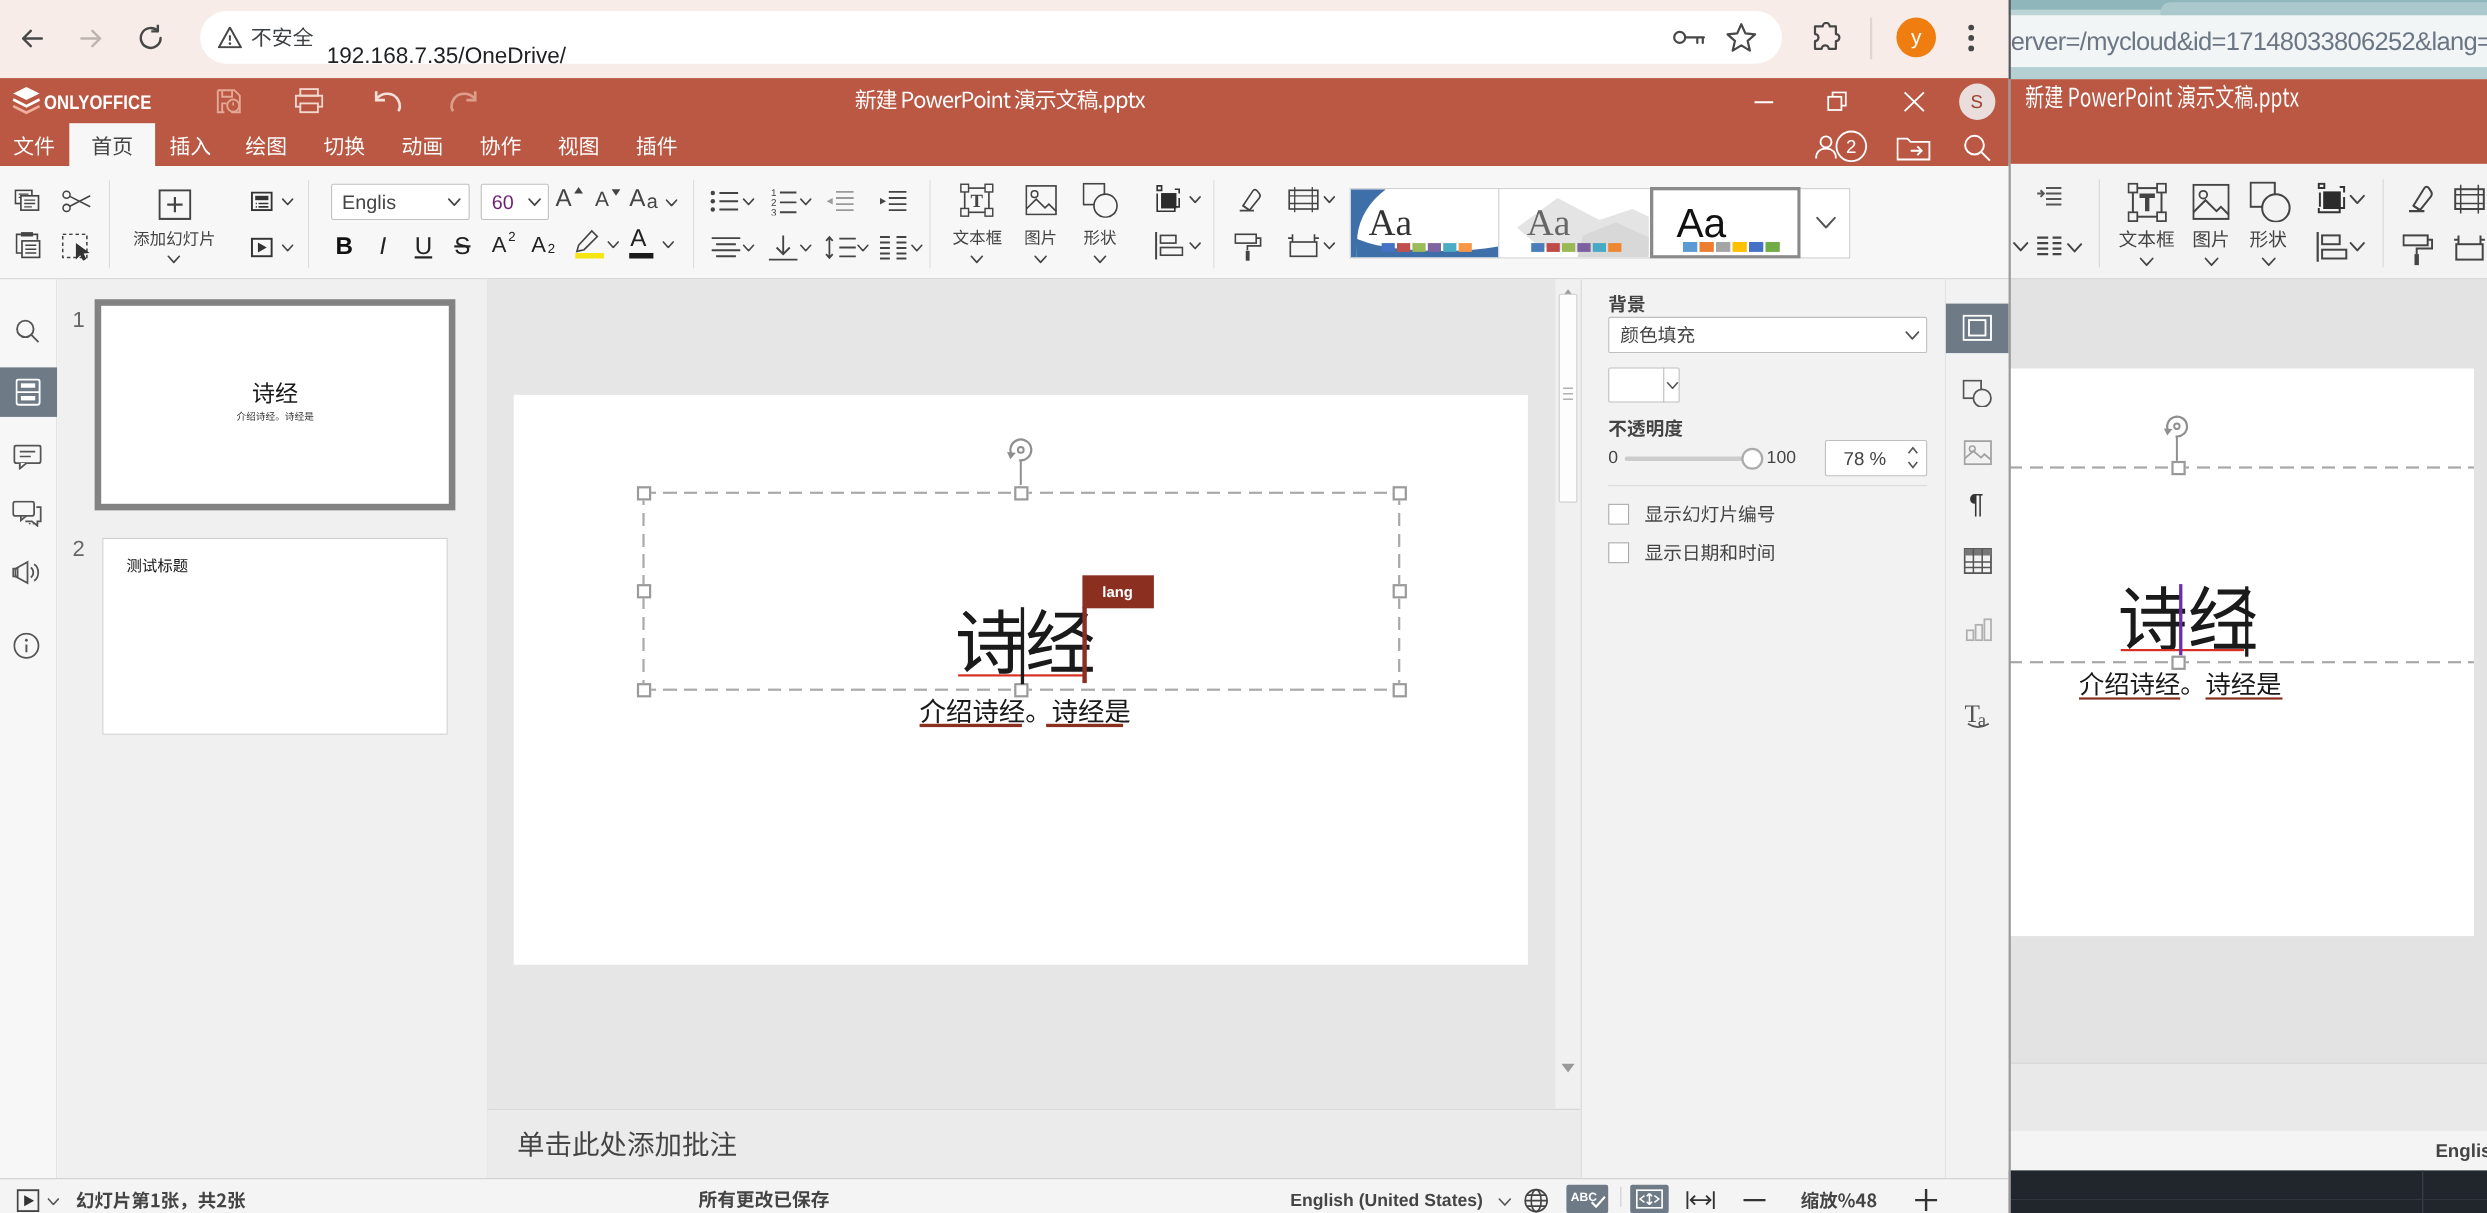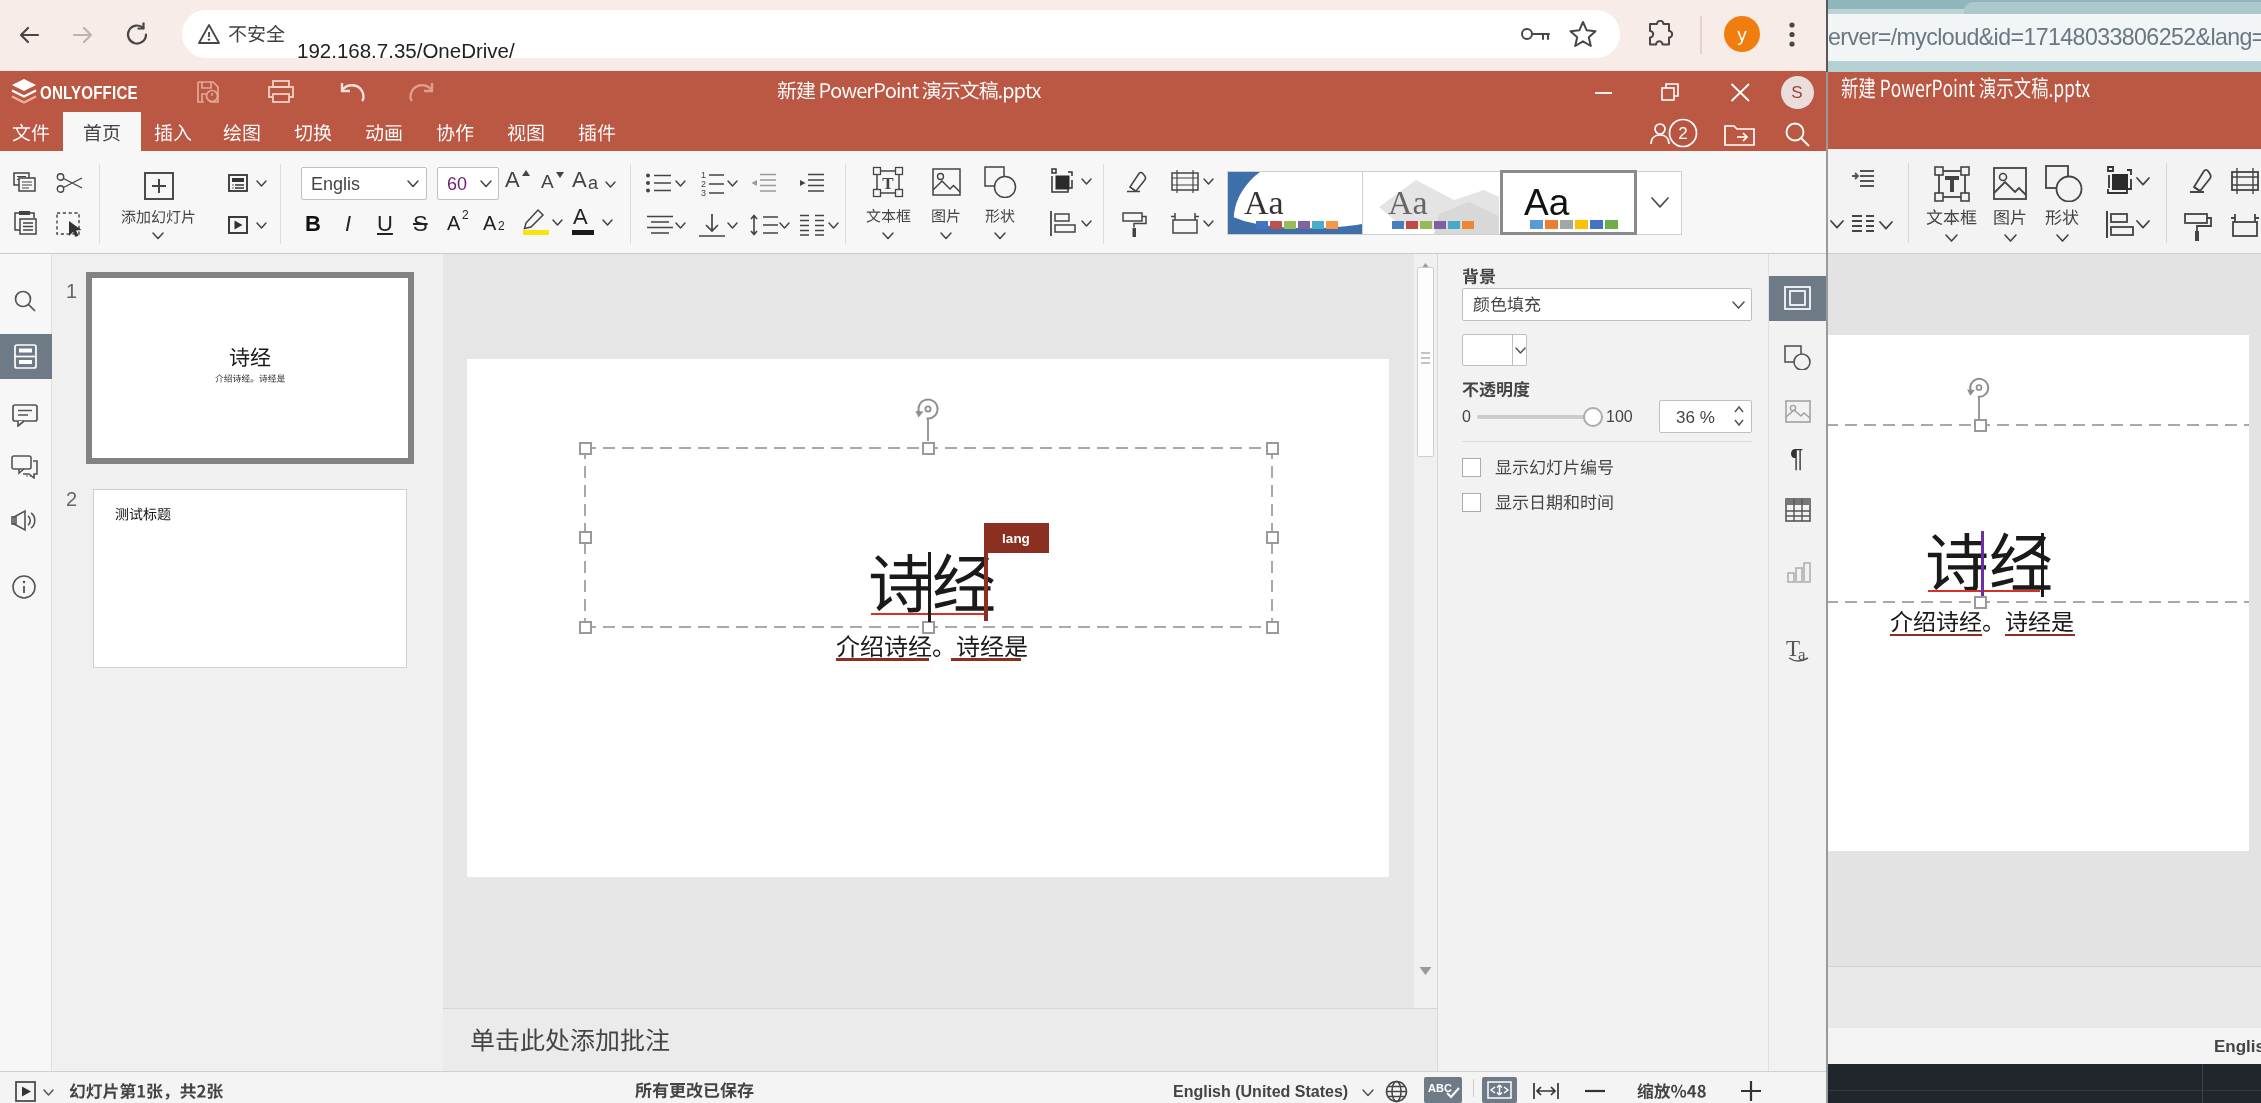--- a/index.html
+++ b/index.html
@@ -627,21 +627,21 @@
     <path d="M2 2 L6.5 6.95 L11 2" stroke="#555" stroke-width="1.5" stroke-linecap="round" stroke-linejoin="round"></path>
   </svg>
 <svg style="position:absolute;left:1462.0px;top:377.3px;overflow:visible" width="68" height="25">
     <path transform="translate(0,18.7) scale(1.0,1)" d="M1.1 -13.3V-11.2H7.9C6.3 -8.6 3.7 -6 0.6 -4.5C1 -4 1.6 -3.2 2 -2.7C4 -3.7 5.8 -5.2 7.4 -6.9V1.5H9.6V-7.4C11.5 -6 13.8 -4 14.8 -2.7L16.6 -4.3C15.3 -5.6 12.7 -7.6 10.9 -8.9L9.6 -7.9V-9.6C10 -10.1 10.3 -10.7 10.6 -11.2H15.9V-13.3Z M17.7 -12.8C18.7 -12 19.8 -10.8 20.3 -10L22 -11.3C21.4 -12.1 20.3 -13.2 19.3 -14ZM21.6 -7.9H17.8V-6H19.7V-1.6C19 -1.3 18.2 -0.7 17.5 -0.1L18.9 1.7C19.8 0.6 20.8 -0.4 21.4 -0.4C21.8 -0.4 22.3 0.1 23 0.6C24.1 1.2 25.5 1.4 27.5 1.4C29.2 1.4 31.7 1.3 33 1.2C33 0.7 33.3 -0.3 33.5 -0.9C31.9 -0.6 29.2 -0.5 27.5 -0.5C25.9 -0.5 24.5 -0.6 23.4 -1.1C26 -2 26.8 -3.4 27.1 -5.5H28.3C28.2 -5.1 28.1 -4.6 28 -4.3H31C30.9 -3.5 30.8 -3.1 30.6 -2.9C30.5 -2.8 30.3 -2.8 30 -2.8C29.8 -2.8 29.1 -2.8 28.4 -2.8C28.6 -2.4 28.8 -1.8 28.8 -1.3C29.7 -1.3 30.5 -1.3 30.9 -1.3C31.4 -1.4 31.8 -1.5 32.1 -1.8C32.5 -2.2 32.7 -3.1 32.9 -5C32.9 -5.3 32.9 -5.7 32.9 -5.7H30.1L30.4 -7H24.3C25.2 -7.5 26.1 -8.1 26.9 -8.8V-7.3H28.8V-8.9C29.8 -7.9 31.1 -7.1 32.5 -6.6C32.7 -7.1 33.3 -7.7 33.7 -8.1C32.2 -8.4 30.8 -9.1 29.8 -9.9H33.3V-11.4H28.8V-12.4C30.2 -12.5 31.5 -12.7 32.6 -12.9L31.3 -14.2C29.3 -13.8 25.9 -13.6 22.9 -13.5C23.1 -13.1 23.3 -12.5 23.3 -12.1C24.4 -12.1 25.7 -12.2 26.9 -12.2V-11.4H22.4V-9.9H25.8C24.7 -9 23.2 -8.3 21.8 -7.9C22.2 -7.5 22.7 -6.9 23 -6.4L23.6 -6.7V-5.5H25.3C25 -4.1 24.4 -3.1 22.2 -2.6C22.6 -2.3 23 -1.7 23.2 -1.3C22.5 -1.7 22.1 -2.1 21.6 -2.2Z M39.3 -7.4V-4.9H37.1V-7.4ZM39.3 -9.3H37.1V-11.7H39.3ZM35.2 -13.5V-1.6H37.1V-3.1H41.1V-13.5ZM48 -11.9V-9.7H44.3V-11.9ZM42.3 -13.8V-7.6C42.3 -5 42.1 -1.8 39.2 0.3C39.6 0.5 40.4 1.3 40.7 1.6C42.6 0.2 43.6 -1.8 44 -3.8H48V-0.8C48 -0.5 47.9 -0.4 47.6 -0.4C47.3 -0.4 46.2 -0.4 45.3 -0.5C45.6 0.1 46 1 46 1.5C47.5 1.5 48.5 1.5 49.1 1.1C49.8 0.8 50 0.3 50 -0.8V-13.8ZM48 -7.9V-5.7H44.2C44.3 -6.3 44.3 -7 44.3 -7.6V-7.9Z M57.6 -10.7V-9.6H55.3V-8H57.6V-5.3H64.6V-8H67.1V-9.6H64.6V-10.7H62.6V-9.6H59.5V-10.7ZM62.6 -8V-6.8H59.5V-8ZM63.1 -3C62.5 -2.5 61.8 -2 60.9 -1.6C60 -2 59.2 -2.5 58.6 -3ZM55.4 -4.6V-3H57.2L56.5 -2.8C57.1 -2 57.8 -1.4 58.6 -0.9C57.3 -0.6 56 -0.4 54.6 -0.3C54.9 0.2 55.2 0.9 55.4 1.4C57.3 1.2 59.2 0.8 60.8 0.3C62.4 0.9 64.2 1.3 66.3 1.5C66.6 1 67.1 0.2 67.5 -0.3C66 -0.4 64.5 -0.6 63.2 -0.9C64.5 -1.7 65.5 -2.7 66.2 -4L65 -4.7L64.6 -4.6ZM58.9 -14.1C59 -13.8 59.2 -13.4 59.3 -13H52.9V-8.4C52.9 -5.8 52.8 -2 51.4 0.6C51.9 0.8 52.9 1.2 53.3 1.5C54.7 -1.3 54.9 -5.6 54.9 -8.4V-11.1H67.2V-13H61.6C61.4 -13.5 61.2 -14.1 60.9 -14.6Z" fill="#444"></path>
   </svg>
 <div style="position:absolute;left:1462px;top:409px;font-family:'Liberation Sans',sans-serif;font-size:16px;font-weight:400;color:#444;white-space:nowrap;line-height:1;">0</div>
 <div style="position:absolute;left:1477px;top:415px;width:126px;height:4px;background:#cccccc;border-radius:2px;"></div>
 <div style="position:absolute;left:1583px;top:407px;width:20px;height:20px;background:#fff;border:2px solid #ababab;border-radius:50%;"></div>
 <div style="position:absolute;left:1606px;top:409px;font-family:'Liberation Sans',sans-serif;font-size:16px;font-weight:400;color:#444;white-space:nowrap;line-height:1;">100</div>
 <div style="position:absolute;left:1659px;top:400px;width:93px;height:33px;background:#fff;border:1px solid #bfbfbf;border-radius:2px;"></div>
-<div style="position:absolute;left:1676px;top:409px;font-family:'Liberation Sans',sans-serif;font-size:17px;font-weight:400;color:#444;white-space:nowrap;line-height:1;">36 %</div>
+<div style="position:absolute;left:1676px;top:409px;font-family:'Liberation Sans',sans-serif;font-size:17px;font-weight:400;color:#444;white-space:nowrap;line-height:1;">78 %</div>
 <svg style="position:absolute;left:1732px;top:404px;" width="14" height="24" viewBox="0 0 14 24" fill="none">
     <path d="M3 8 L7 3 L11 8" stroke="#555" stroke-width="1.5" fill="none"></path>
     <path d="M3 16 L7 21 L11 16" stroke="#555" stroke-width="1.5" fill="none"></path>
   </svg>
 <div style="position:absolute;left:1462px;top:441px;width:290px;height:1px;background:#dadada;"></div>
 <div style="position:absolute;left:1462px;top:458px;width:19px;height:19px;background:#fff;border:1px solid #ababab;"></div>
 <svg style="position:absolute;left:1495.0px;top:455.3px;overflow:visible" width="119" height="25">
     <path transform="translate(0,18.7) scale(1.0,1)" d="M4.1 -9.7H12.9V-7.9H4.1ZM4.1 -12.4H12.9V-10.7H4.1ZM2.9 -13.4V-6.9H14.2V-13.4ZM13.9 -5.6C13.4 -4.5 12.4 -3.1 11.6 -2.1L12.6 -1.6C13.4 -2.6 14.3 -3.9 15 -5.1ZM2.1 -5C2.8 -4 3.6 -2.5 4 -1.6L5 -2.1C4.7 -3 3.8 -4.4 3.1 -5.5ZM9.7 -6.2V-0.7H7.2V-6.2H6V-0.7H0.7V0.6H16.3V-0.7H10.9V-6.2Z M21 -6C20.2 -4 19 -2.2 17.6 -1C17.9 -0.8 18.5 -0.4 18.8 -0.2C20.1 -1.5 21.5 -3.5 22.3 -5.6ZM28.6 -5.4C29.9 -3.8 31.1 -1.6 31.6 -0.2L32.9 -0.7C32.4 -2.2 31 -4.3 29.8 -5.9ZM19.5 -13V-11.8H31.5V-13ZM18 -8.9V-7.6H24.8V-0.3C24.8 -0.1 24.7 0 24.4 0C24.1 0.1 23 0.1 21.8 0C22 0.4 22.2 1 22.3 1.3C23.8 1.3 24.8 1.3 25.4 1.1C26 0.9 26.2 0.5 26.2 -0.3V-7.6H33V-8.9Z M42.1 -12.6V-11.4H48.5C48.2 -4.1 48 -1.3 47.4 -0.7C47.2 -0.5 47 -0.4 46.7 -0.4C46.3 -0.4 45.3 -0.4 44.1 -0.5C44.4 -0.2 44.5 0.4 44.5 0.7C45.5 0.8 46.6 0.9 47.2 0.8C47.8 0.7 48.2 0.6 48.6 0C49.3 -0.8 49.5 -3.6 49.7 -11.9C49.7 -12.1 49.7 -12.6 49.7 -12.6ZM35.5 0C35.9 -0.2 36.5 -0.4 41.6 -1.3C41.9 -0.5 42.1 0.1 42.2 0.7L43.3 0.2C43 -1.2 42.1 -3.3 41.2 -4.9L40.2 -4.5C40.5 -3.9 40.9 -3.1 41.2 -2.4L37.2 -1.7C39 -3.9 40.7 -6.6 42.2 -9.5L40.9 -10C40.6 -9.4 40.3 -8.7 39.9 -8L36.7 -7.8C37.9 -9.5 39 -11.6 39.9 -13.7L38.6 -14.2C37.8 -11.9 36.4 -9.4 36 -8.8C35.5 -8.1 35.2 -7.7 34.9 -7.6C35 -7.3 35.3 -6.6 35.3 -6.4C35.6 -6.5 36.1 -6.6 39.3 -6.9C38.1 -4.9 37 -3.3 36.5 -2.8C35.9 -1.9 35.4 -1.3 35 -1.2C35.2 -0.9 35.4 -0.3 35.5 0Z M52.7 -10.8C52.6 -9.5 52.4 -7.7 52 -6.6L52.9 -6.2C53.4 -7.4 53.6 -9.3 53.7 -10.7ZM57.5 -11.1C57.2 -10 56.6 -8.5 56.2 -7.5L57 -7.2C57.5 -8.1 58.1 -9.5 58.5 -10.6ZM54.7 -14.2V-8.8C54.7 -5.6 54.5 -2.2 51.7 0.4C52 0.6 52.5 1.1 52.6 1.4C54.1 -0.1 55 -1.7 55.4 -3.4C56.2 -2.6 57.2 -1.4 57.6 -0.8L58.5 -1.8C58.1 -2.3 56.3 -4.1 55.7 -4.7C55.9 -6 56 -7.4 56 -8.8V-14.2ZM58.5 -12.9V-11.6H63V-0.5C63 -0.2 62.9 -0.1 62.6 -0.1C62.2 -0.1 61 -0.1 59.7 -0.1C59.9 0.3 60.1 0.9 60.2 1.3C61.8 1.3 62.9 1.2 63.5 1C64.1 0.8 64.4 0.4 64.4 -0.5V-11.6H67.3V-12.9Z M71.1 -13.8V-8.2C71.1 -5.2 70.8 -2 68.6 0.4C69 0.6 69.4 1.1 69.6 1.4C71.2 -0.3 71.9 -2.4 72.2 -4.5H79.4V1.4H80.7V-5.8H72.3C72.4 -6.6 72.4 -7.4 72.4 -8.2V-8.6H83.4V-9.9H78.6V-14.3H77.2V-9.9H72.4V-13.8Z M85.7 -0.9 86 0.3C87.4 -0.3 89.2 -1 90.9 -1.8L90.6 -2.8C88.8 -2.1 86.9 -1.3 85.7 -0.9ZM86 -7.2C86.3 -7.3 86.7 -7.4 88.5 -7.7C87.8 -6.6 87.2 -5.7 87 -5.4C86.5 -4.7 86.1 -4.3 85.8 -4.2C85.9 -3.9 86.1 -3.3 86.2 -3.1C86.5 -3.3 87 -3.5 90.8 -4.3C90.7 -4.6 90.7 -5.1 90.7 -5.4L87.8 -4.8C89 -6.4 90.2 -8.3 91.2 -10.1L90.2 -10.7C89.9 -10.1 89.5 -9.4 89.2 -8.8L87.3 -8.6C88.2 -10.1 89.2 -12 89.9 -13.9L88.7 -14.3C88 -12.2 86.9 -10 86.5 -9.4C86.2 -8.8 85.9 -8.4 85.6 -8.3C85.8 -8 86 -7.4 86 -7.2ZM95.6 -6V-3.4H94.2V-6ZM96.5 -6H97.7V-3.4H96.5ZM93.2 -7V1.2H94.2V-2.4H95.6V0.8H96.5V-2.4H97.7V0.8H98.5V-2.4H99.8V0.1C99.8 0.2 99.8 0.3 99.6 0.3C99.5 0.3 99.2 0.3 98.8 0.3C99 0.5 99.1 1 99.1 1.2C99.7 1.2 100.1 1.2 100.4 1.1C100.7 0.9 100.8 0.6 100.8 0.1V-7L99.8 -7ZM98.5 -6H99.8V-3.4H98.5ZM95.3 -14C95.6 -13.6 95.8 -13 96 -12.4H92V-8.8C92 -6.1 91.9 -2.4 90.3 0.4C90.6 0.5 91.1 0.9 91.3 1.1C92.9 -1.7 93.2 -5.7 93.2 -8.5H100.6V-12.4H97.4C97.2 -13 96.8 -13.8 96.5 -14.4ZM93.2 -11.4H99.5V-9.5H93.2Z M106.4 -12.4H114.5V-10.1H106.4ZM105.1 -13.6V-9H115.9V-13.6ZM103.1 -7.5V-6.3H106.6C106.2 -5.3 105.8 -4.1 105.5 -3.2H114.4C114 -1.3 113.7 -0.3 113.3 0C113.1 0.2 112.9 0.2 112.5 0.2C112 0.2 110.7 0.2 109.5 0C109.8 0.4 110 0.9 110 1.3C111.2 1.3 112.3 1.3 112.9 1.3C113.5 1.3 113.9 1.2 114.3 0.9C115 0.3 115.4 -1 115.8 -3.8C115.8 -4 115.9 -4.4 115.9 -4.4H107.4L108 -6.3H117.9V-7.5Z" fill="#444"></path>
   </svg>
 <div style="position:absolute;left:1462px;top:493px;width:19px;height:19px;background:#fff;border:1px solid #ababab;"></div>

